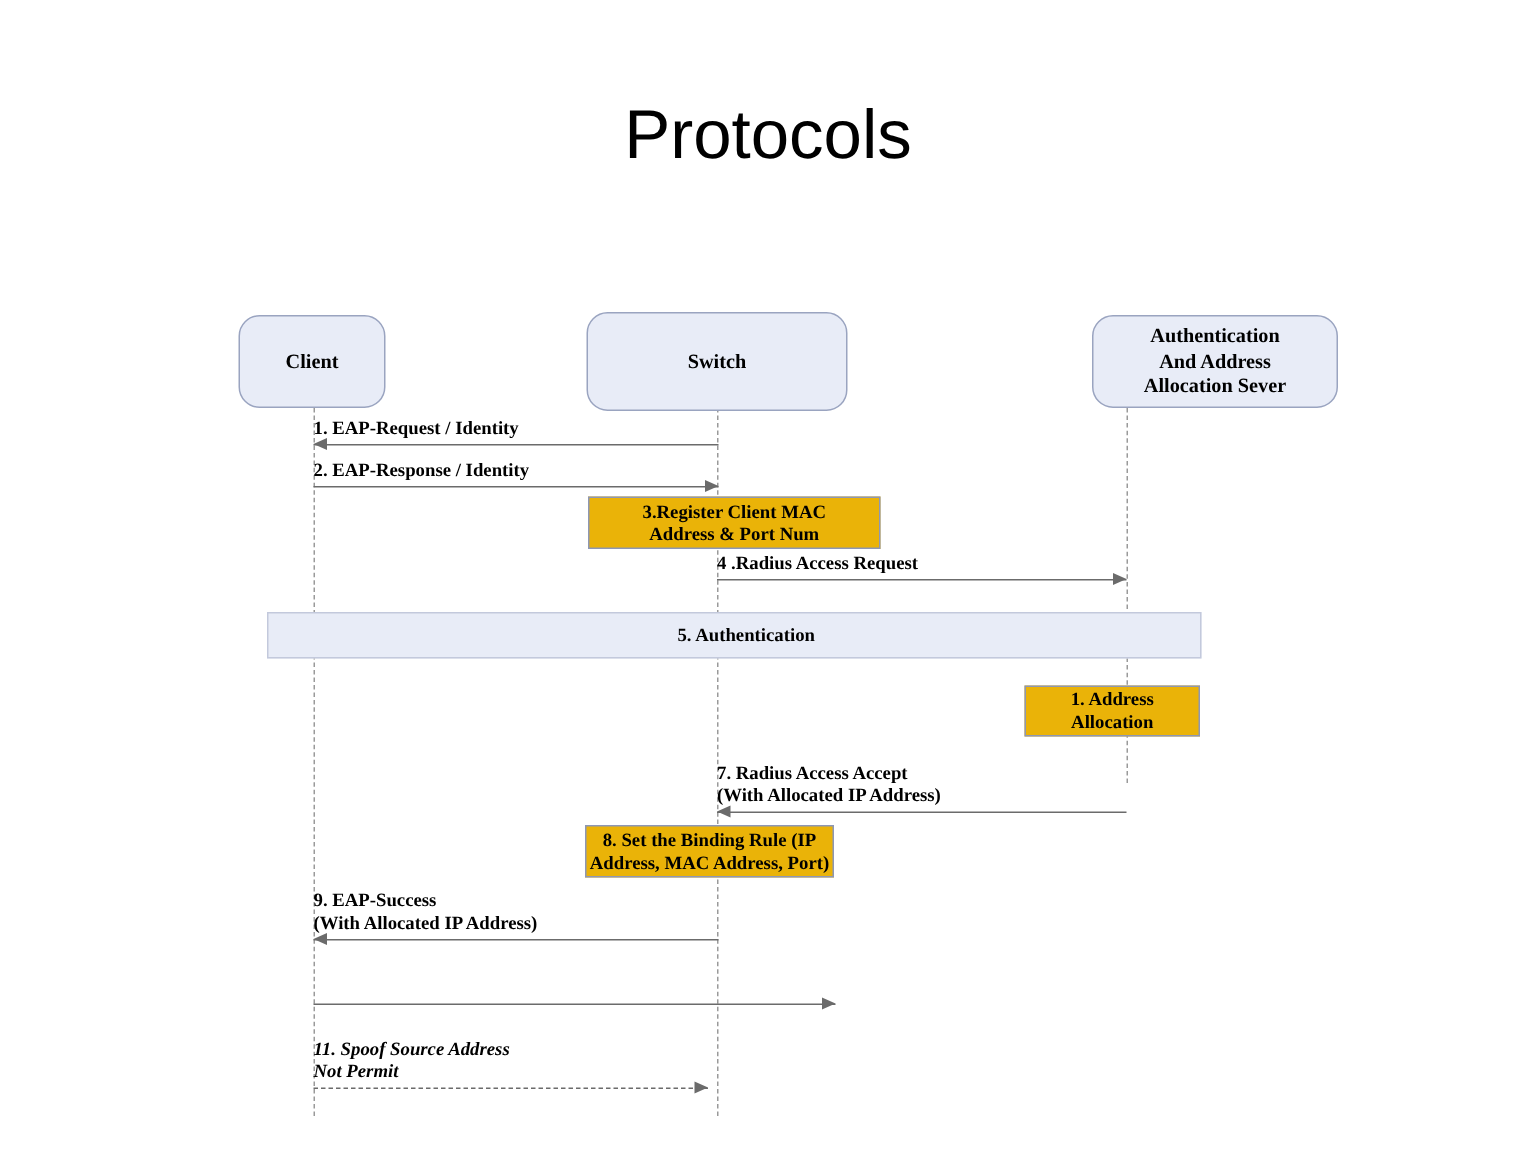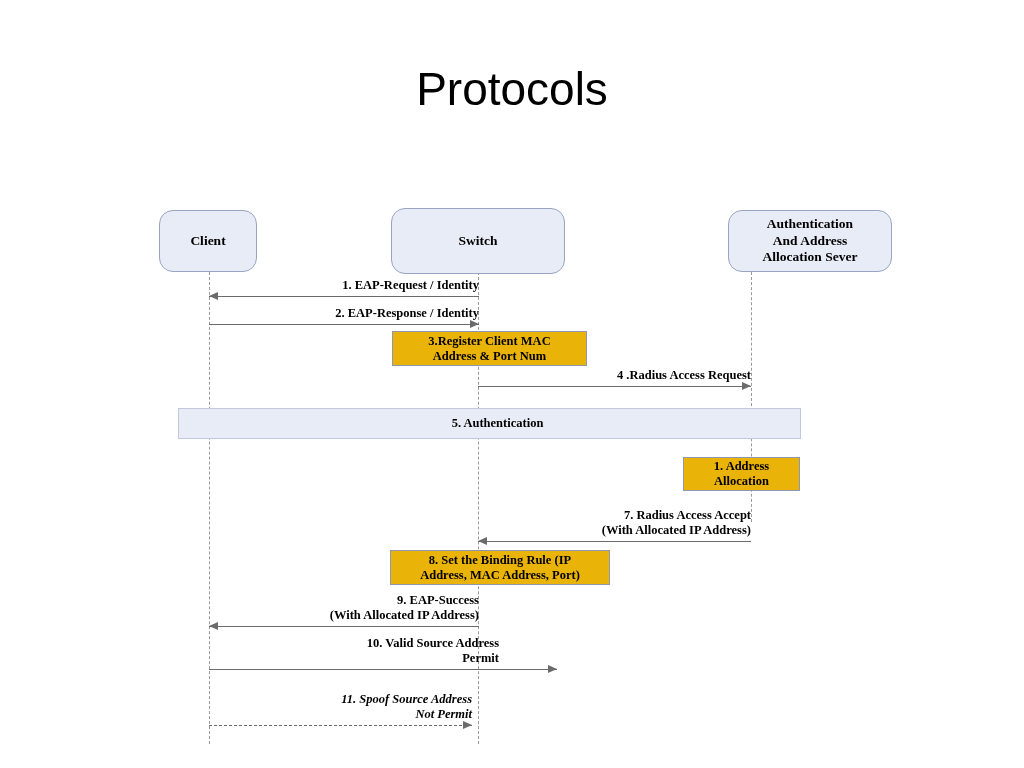--- a/index.html
+++ b/index.html
@@ -83,21 +83,21 @@
     border-left: 9px solid #6b6b6b;
   }
   .arrowhead.left {
     left: 0;
     border-right: 9px solid #6b6b6b;
   }
   .msg-label {
     position: absolute;
     width: 100%;
     bottom: 3px;
-    text-align: right;
+    text-align: left;
     font-size: 12.5px;
     font-weight: bold;
     color: #000000;
     line-height: 1.15;
     white-space: pre-line;
   }
   .actbox {
     position: absolute;
     box-sizing: border-box;
     background: #eab308;
@@ -182,37 +182,35 @@
 Allocation</span>
   </div>
 
   <div class="msg" style="left:478px; top:503px; width:273px; height:38px;">
     <div class="line" style="top:38px;"></div>
     <div class="arrowhead left" style="top:34px;"></div>
     <div class="msg-label" style="bottom:4px;">7. Radius Access Accept
 (With Allocated IP Address)</div>
   </div>
 
-  <div class="actbox" style="left:390px; top:550px; width:220px; height:35px;">
+  <div class="actbox" style="left:390px; top:550px; width:166px; height:35px;">
     <span>8. Set the Binding Rule (IP
 Address, MAC Address, Port)</span>
   </div>
 
   <div class="msg" style="left:209px; top:588px; width:270px; height:38px;">
     <div class="line" style="top:38px;"></div>
     <div class="arrowhead left" style="top:34px;"></div>
     <div class="msg-label" style="bottom:4px;">9. EAP-Success
 (With Allocated IP Address)</div>
   </div>
 
   <div class="msg" style="left:209px; top:631px; width:348px; height:38px;">
     <div class="line" style="top:38px;"></div>
     <div class="arrowhead right" style="top:34px;"></div>
-    <div class="msg-label" style="bottom:4px; width:290px; left:0;">10. Valid Source Address
-Permit</div>
   </div>
 
   <div class="msg dashed" style="left:209px; top:687px; width:263px; height:38px;">
     <div class="line" style="top:38px;"></div>
     <div class="arrowhead right" style="top:34px;"></div>
     <div class="msg-label" style="bottom:4px;font-style:italic;">11. Spoof Source Address
 Not Permit</div>
   </div>
 
 </div>

